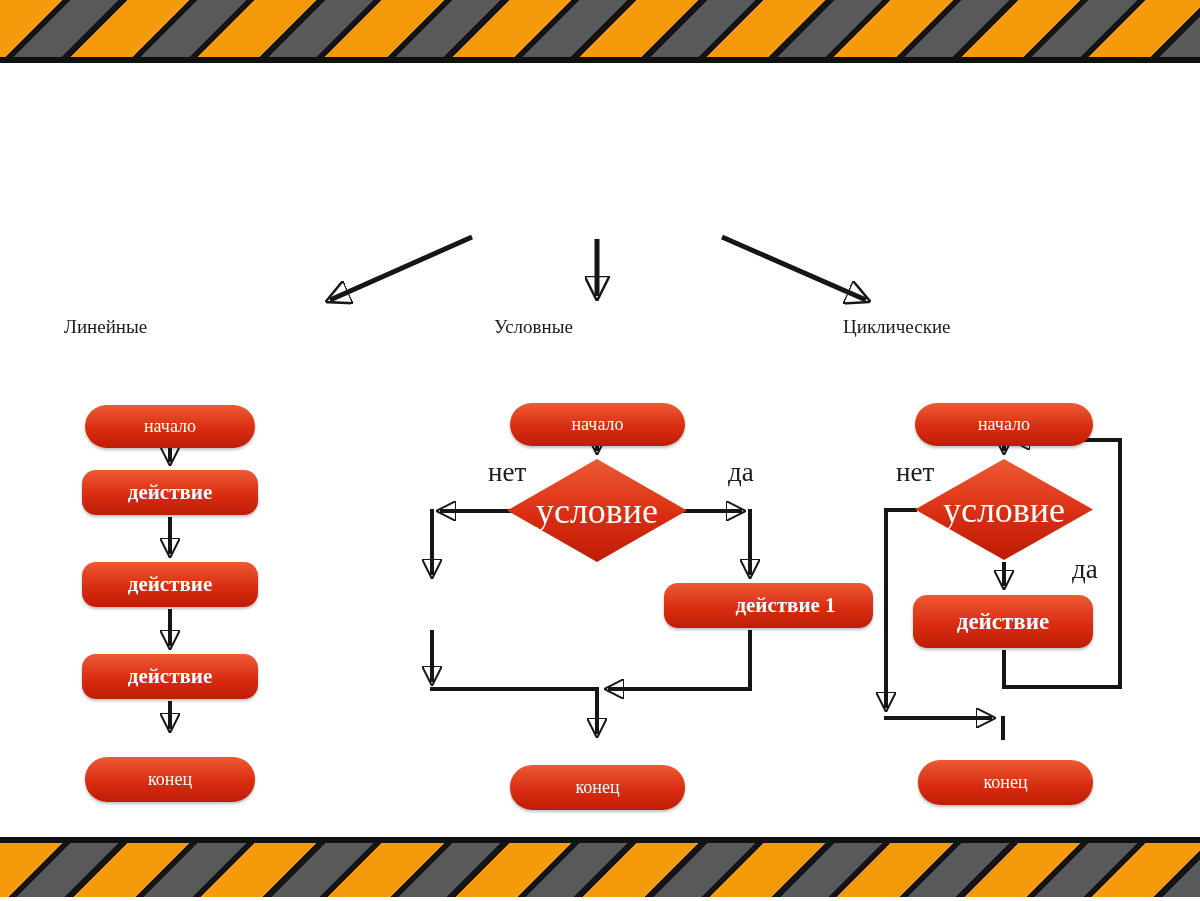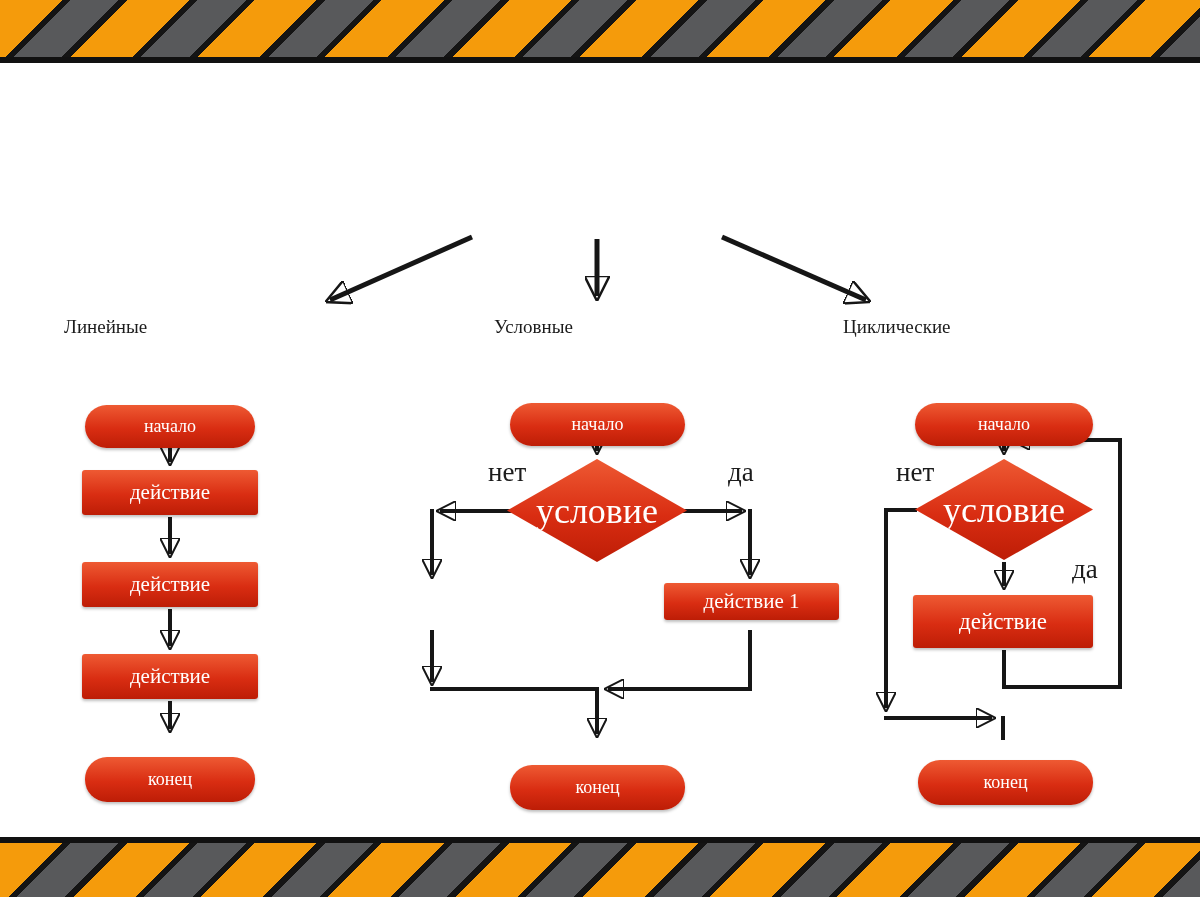--- a/index.html
+++ b/index.html
@@ -38,21 +38,21 @@
   
   .node{
     position:absolute;
     display:flex;align-items:center;justify-content:center;
     color:#ffffff;
     background:linear-gradient(180deg,#ee5a33 0%,#d92d12 55%,#bd1d06 100%);
     box-shadow:0 2px 3px rgba(0,0,0,0.25);
     text-align:center;
   }
   .node.pill{border-radius:22px;font-size:18px;margin-top:20px;}
-  .node.rect{border-radius:3px;font-size:21px;}
+  .node.rect{border-radius:14px;font-size:21px;font-weight:bold;}
   .node.rect.big{font-size:23px;}
   .node.diamond{
     background:linear-gradient(180deg,#ee5a33 0%,#d92d12 55%,#bd1d06 100%);
     clip-path:polygon(50% 0%,100% 50%,50% 100%,0% 50%);
     box-shadow:none;
     font-size:36px;
   }
   svg.wires{position:absolute;top:0;left:0;pointer-events:none;}
   svg.wires line, svg.wires path{stroke:#161616;fill:none;}
 </style>
@@ -115,21 +115,21 @@
   </svg>
 
   <div class="node pill" style="left:85px;top:385px;width:170px;height:43px;">начало</div>
   <div class="node rect" style="left:82px;top:470px;width:176px;height:45px;">действие</div>
   <div class="node rect" style="left:82px;top:562px;width:176px;height:45px;">действие</div>
   <div class="node rect" style="left:82px;top:654px;width:176px;height:45px;">действие</div>
   <div class="node pill" style="left:85px;top:737px;width:170px;height:45px;">конец</div>
 
   <div class="node pill" style="left:510px;top:383px;width:175px;height:43px;">начало</div>
   <div class="node diamond" style="left:507px;top:459px;width:180px;height:103px;">условие</div>
-  <div class="node rect" style="left:664px;top:583px;width:175px;height:37px;">действие 1</div>
+  <div class="node rect" style="left:664px;top:583px;width:175px;height:45px;padding-left:34px;">действие 1</div>
   <div class="node pill" style="left:510px;top:745px;width:175px;height:45px;">конец</div>
 
   <div class="node pill" style="left:915px;top:383px;width:178px;height:43px;">начало</div>
   <div class="node diamond" style="left:915px;top:459px;width:178px;height:101px;">условие</div>
   <div class="node rect big" style="left:913px;top:595px;width:180px;height:53px;">действие</div>
   <div class="node pill" style="left:918px;top:740px;width:175px;height:45px;">конец</div>
 
 </div>
 
 </body></html>

